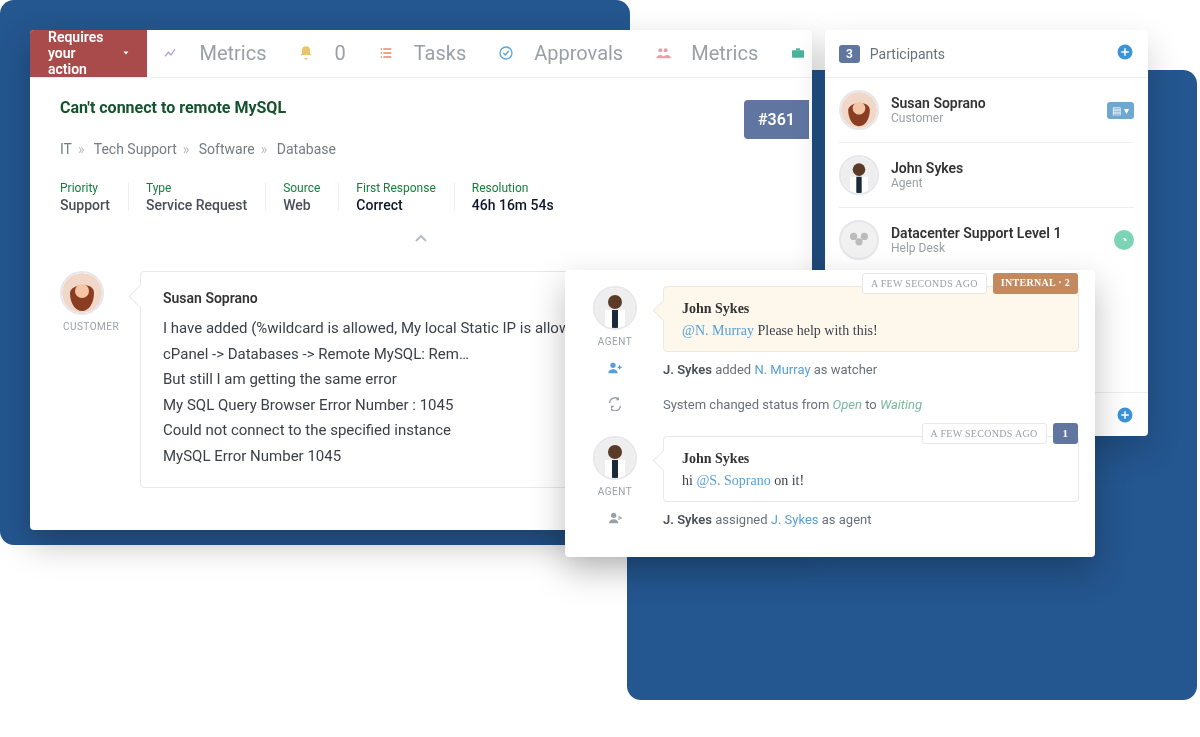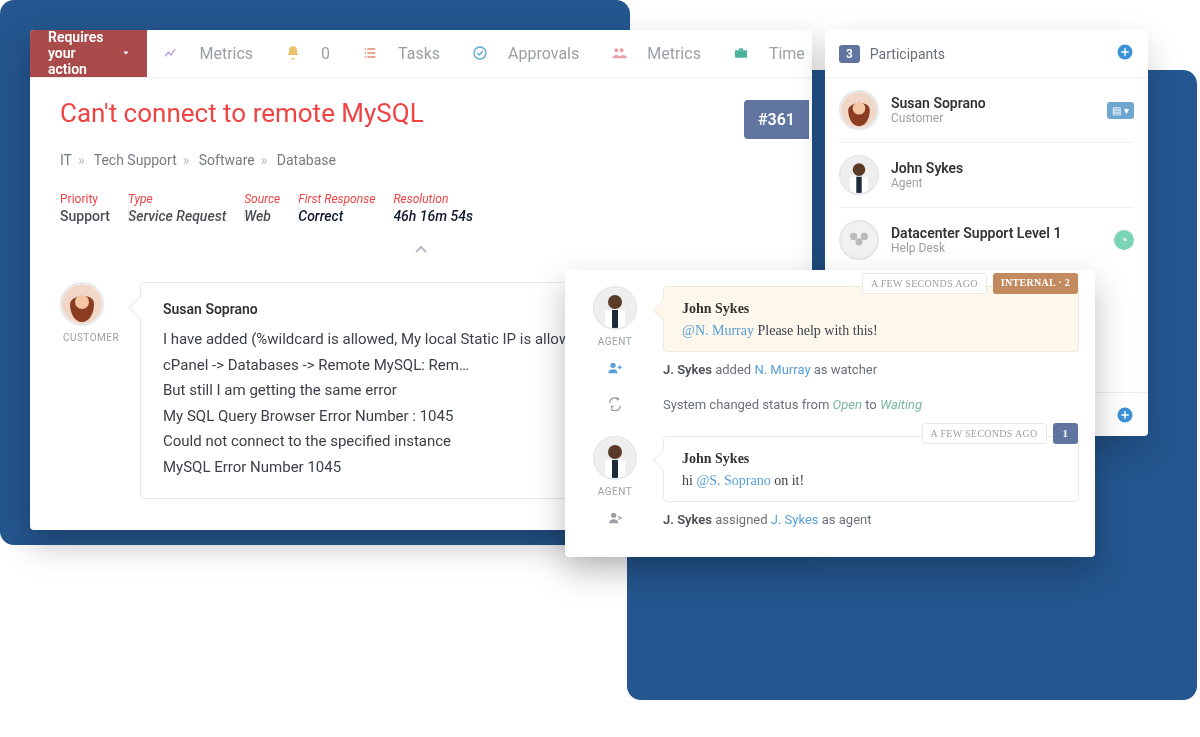--- a/index.html
+++ b/index.html
@@ -7,37 +7,37 @@
   .bg-shape { position:absolute; background:#24568f; border-radius:14px; }
   .bg-shape.a { left:0; top:0; width:630px; height:545px; }
   .bg-shape.b { left:627px; top:70px; width:570px; height:630px; }
 
   .panel { position:absolute; background:#fff; border-radius:4px; box-shadow: 0 14px 34px rgba(0,0,0,0.25); }
 
   
   .main { left:30px; top:30px; width:782px; height:500px; overflow:hidden; }
   .toolbar { display:flex; align-items:flex-end; border-bottom:1px solid #eee; height:48px; }
   .req-action { display:flex; align-items:center; background:#aa4b4b; color:#fff; height:48px; padding:0 18px; font-size:14px; font-weight:600; gap:10px; cursor:pointer; }
-  .tb-item { display:flex; align-items:center; gap:20px; padding:0 16px; height:48px; color:#9aa0a6; font-size:16px; cursor:pointer; }
+  .tb-item { display:flex; align-items:center; gap:20px; padding:0 16px; height:48px; color:#9aa0a6; font-size:20px; cursor:pointer; }
   .tb-item .ico { width:16px; height:16px; display:flex; align-items:center; justify-content:center; }
   .tb-sep { width:1px; height:48px; background:#eee; }
   .tb-item.notif .count { color:#9aa0a6; }
   .tb-gear { margin-left:auto; padding:0 16px; cursor:pointer; color:#9aa0a6; }
 
   .header { padding:20px 30px 8px; position:relative; }
-  .title { font-size:26px; font-weight:400; color:#ef4444; }
+  .title { font-size:16px; font-weight:700; color:#14532d; }
   .crumbs { margin-top:24px; color:#767c84; font-size:14px; }
   .crumbs .sep { margin:0 6px; color:#b8bdc4; }
   .ticket-badge { position:absolute; right:3px; top:22px; background:#6076a0; color:#fff; padding:10px 14px; font-size:16px; border-radius:4px 0 0 4px; font-weight:600; }
 
   .meta-row { display:flex; padding:8px 30px 0; }
   .meta { padding:8px 18px 8px 0; margin-right:0; border-right:none; }
-  .meta + .meta { position:relative;font-style:italic; }
+  .meta + .meta { padding-left:18px; position:relative; }
   .meta + .meta::before { content:""; position:absolute; left:0; top:10px; bottom:10px; width:1px; background:#eee; }
-  .meta .lbl { font-size:12px; color:#ef4444; }
+  .meta .lbl { font-size:12px; color:#15803d; }
   .meta .val { font-size:14px; color:#4a4f57; margin-top:2px; font-weight:500; }
   .meta .val.ok { color:#0f172a; }
   .collapse { text-align:center; color:#b8bdc4; padding:10px 0; cursor:pointer; }
 
   .thread { padding:10px 30px 30px; }
   .msg { display:flex; gap:18px; }
   .avatar { width:44px; height:44px; border-radius:50%; border:2px solid #e5e7eb; overflow:hidden; flex:0 0 auto; display:flex; align-items:flex-end; justify-content:center; }
   .avatar svg { width:100%; height:100%; }
   .role-badge { font-size:10px; letter-spacing:.5px; color:#9aa0a6; text-align:center; margin-top:6px; }
   .bubble { position:relative; border:1px solid #e8e8e8; border-radius:4px; flex:1; padding:18px 22px; }

